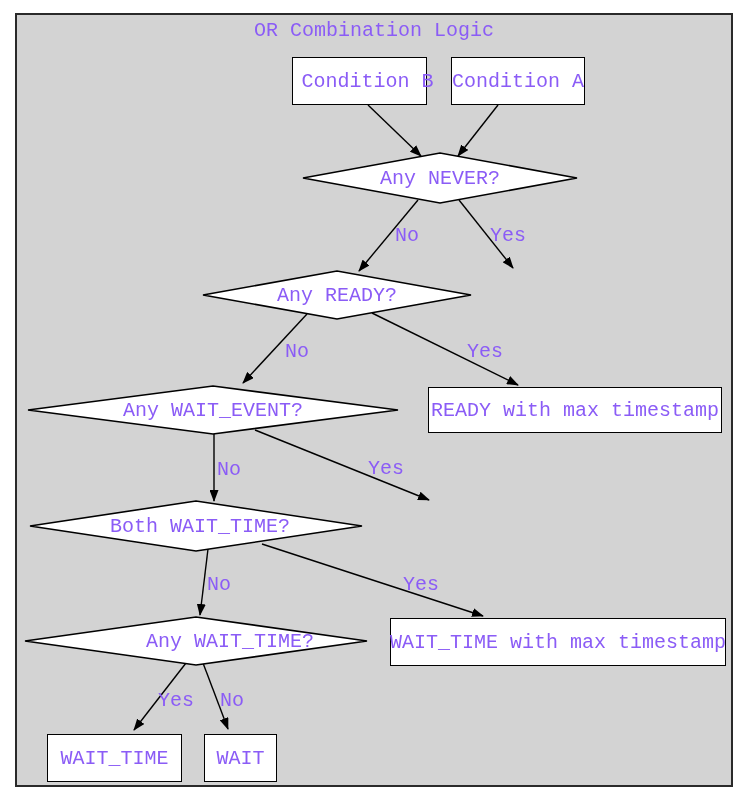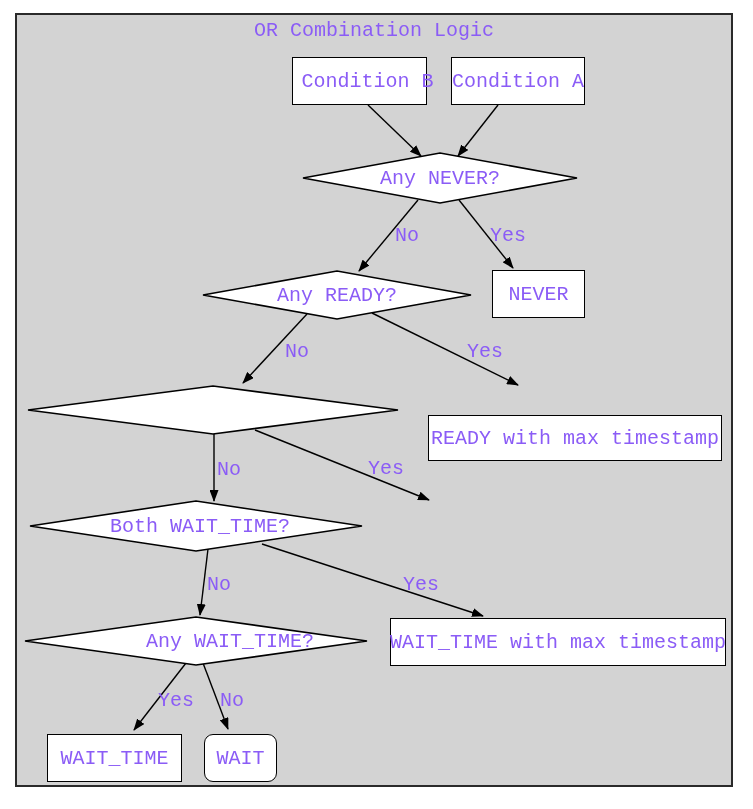--- a/index.html
+++ b/index.html
@@ -87,28 +87,28 @@
       <polygon points="303,178 440,153 577,178 440,203"></polygon>
       <polygon points="203,295 337,271 471,295 337,319"></polygon>
       <polygon points="28,410 213,386 398,410 213,434"></polygon>
       <polygon points="30,526 196,501 362,526 196,551"></polygon>
       <polygon points="25,641 196,617 367,641 196,665"></polygon>
     </g>
   </svg>
 
   <div class="node-box" style="left:292px;top:57px;width:135px;height:48px;padding-left:16px;">Condition B</div>
   <div class="node-box" style="left:451px;top:57px;width:134px;height:48px;">Condition A</div>
-  <div class="node-box" style="left:492px;top:270px;width:93px;height:48px;">NEVER</div>
-  <div class="node-box" style="left:428px;top:387px;width:294px;height:46px;margin-top:28px;">READY with max timestamp</div>
+  <div class="node-box" style="left:428px;top:387px;width:294px;height:46px;">READY with max timestamp</div>
   <div class="node-box" style="left:390px;top:618px;width:336px;height:48px;">WAIT_TIME with max timestamp</div>
   <div class="node-box" style="left:47px;top:734px;width:135px;height:48px;">WAIT_TIME</div>
-  <div class="node-box" style="left:204px;top:734px;width:73px;height:48px;border-radius:9px;">WAIT</div>
+  <div class="node-box" style="left:204px;top:734px;width:73px;height:48px;">WAIT</div>
 
   <div class="diamond-label" style="left:440px;top:178px;">Any NEVER?</div>
   <div class="diamond-label" style="left:337px;top:295px;">Any READY?</div>
+  <div class="diamond-label" style="left:213px;top:410px;">Any WAIT_EVENT?</div>
   <div class="diamond-label" style="left:200px;top:526px;">Both WAIT_TIME?</div>
   <div class="diamond-label" style="left:196px;top:641px;margin-left:34px;">Any WAIT_TIME?</div>
 
   <span class="edge-label" style="left:407px;top:235px;">No</span>
   <span class="edge-label" style="left:508px;top:235px;">Yes</span>
   <span class="edge-label" style="left:297px;top:351px;">No</span>
   <span class="edge-label" style="left:485px;top:351px;">Yes</span>
   <span class="edge-label" style="left:229px;top:469px;">No</span>
   <span class="edge-label" style="left:386px;top:468px;">Yes</span>
   <span class="edge-label" style="left:219px;top:584px;">No</span>

